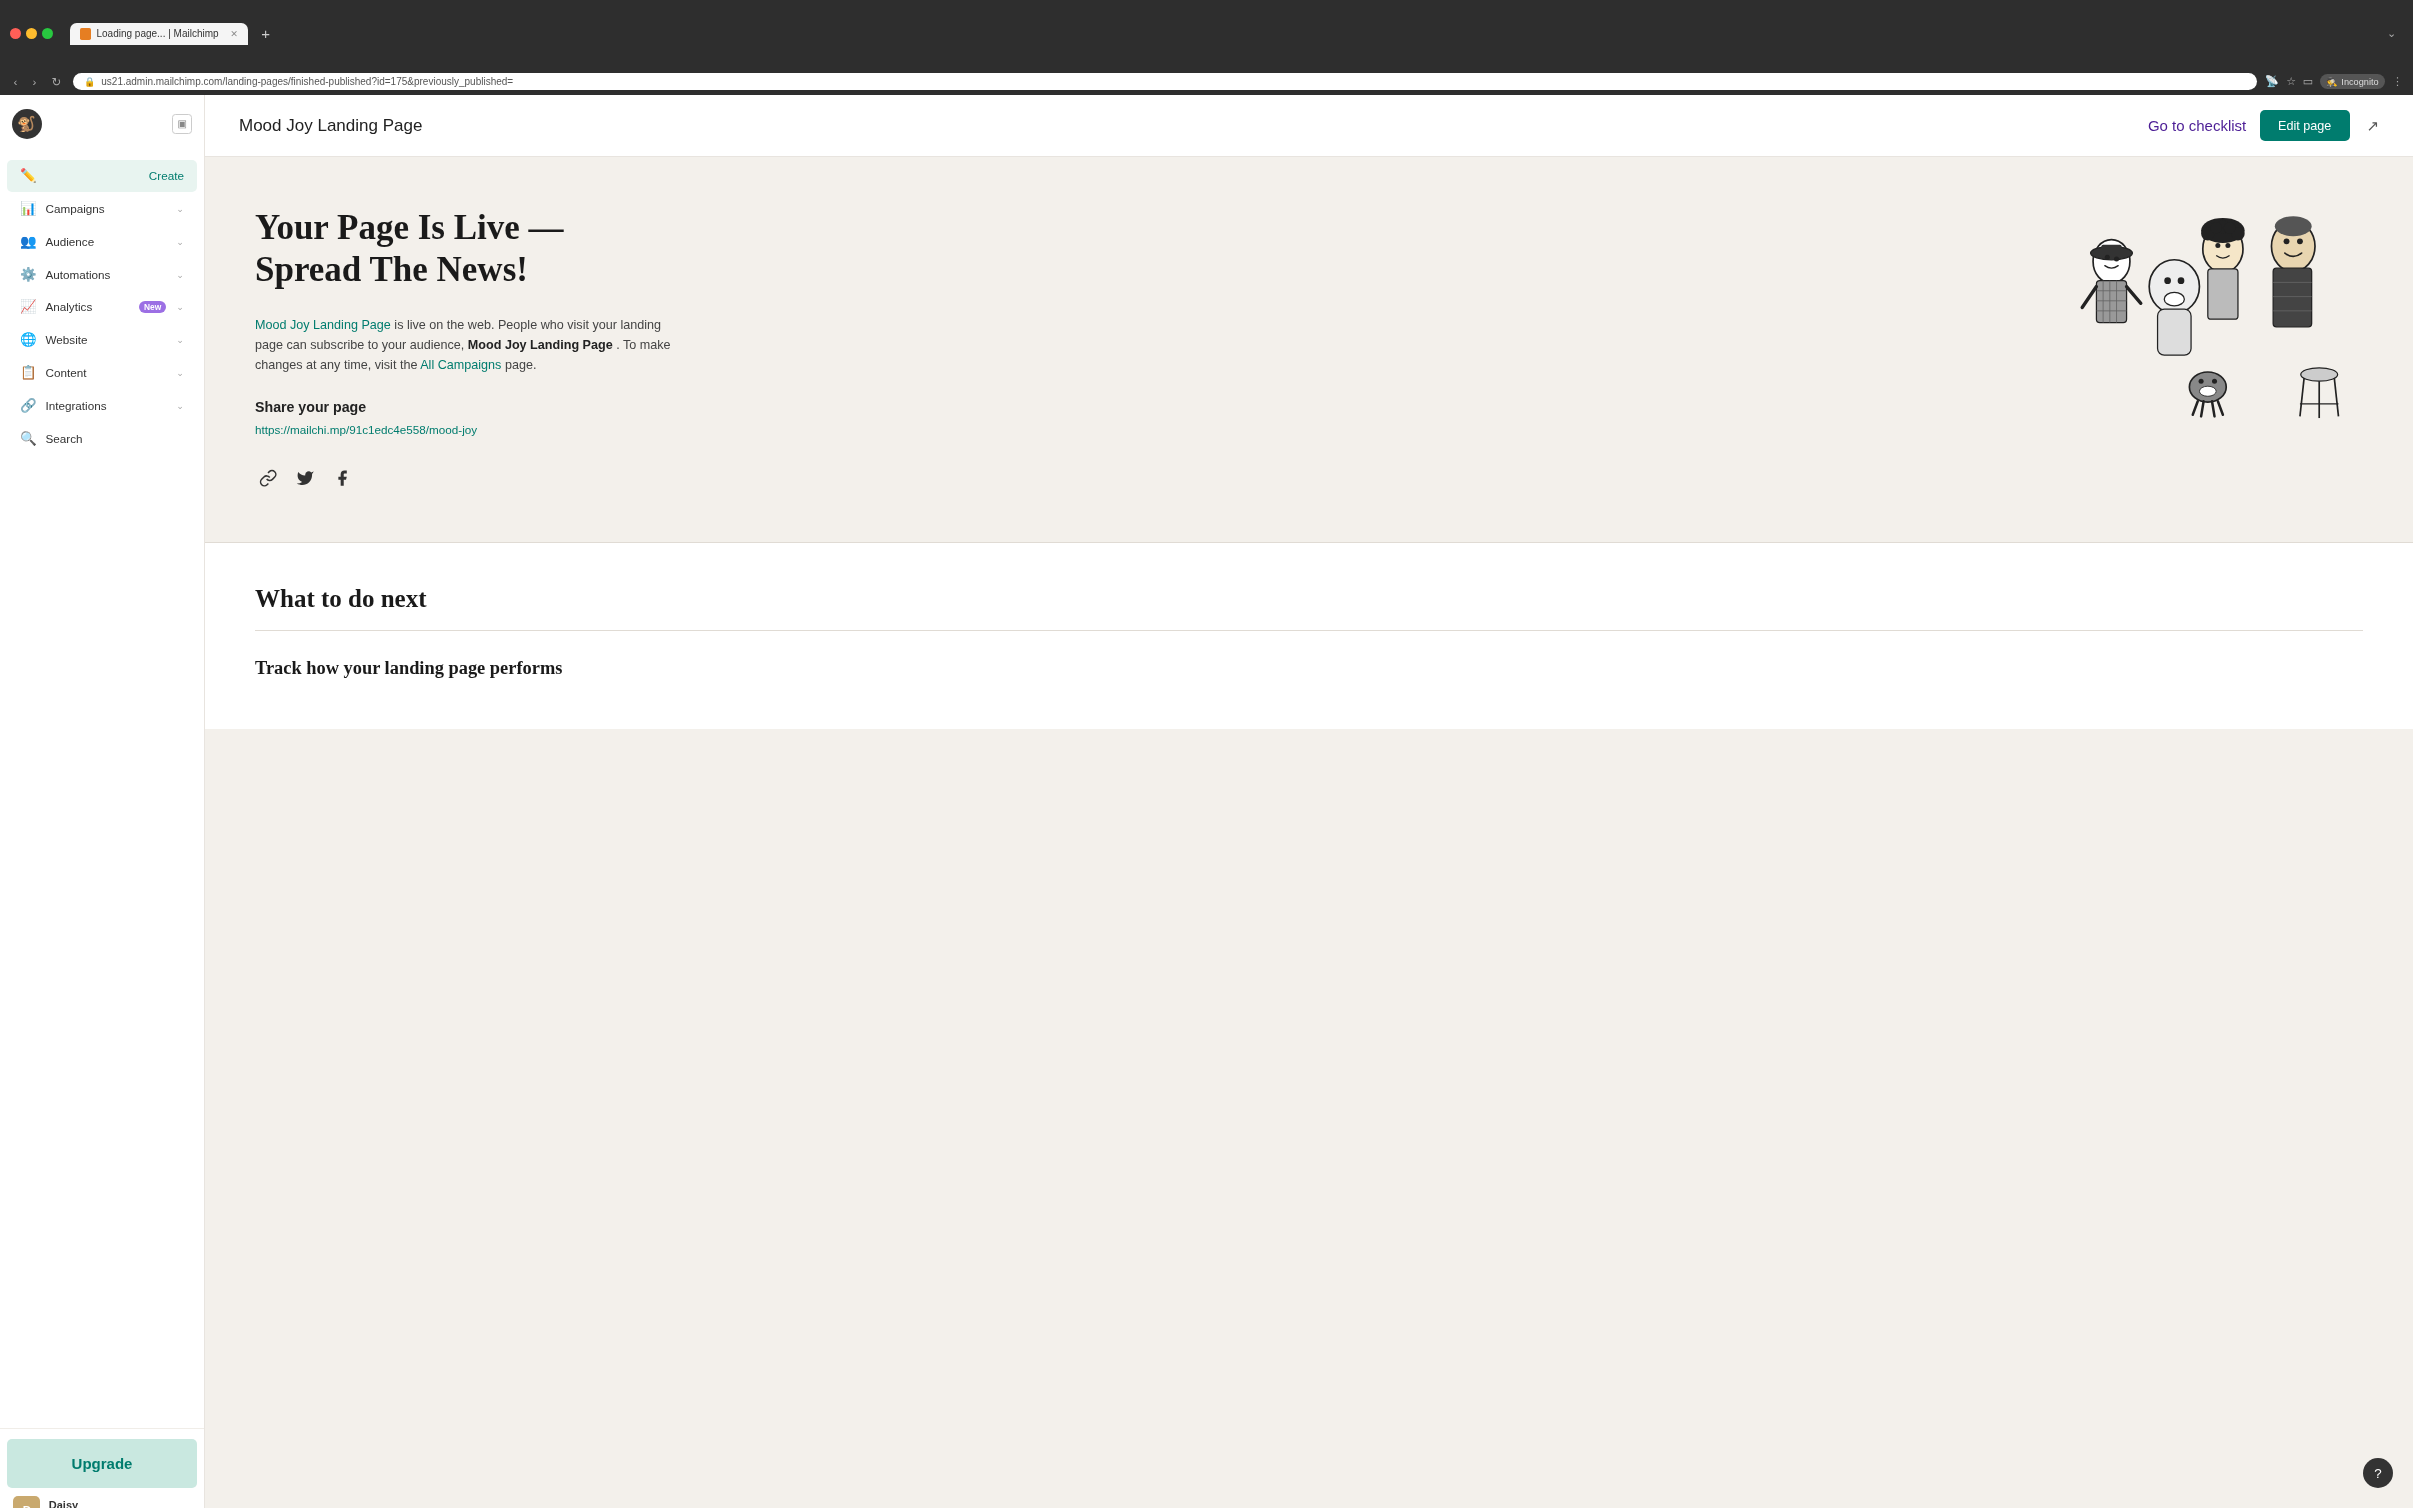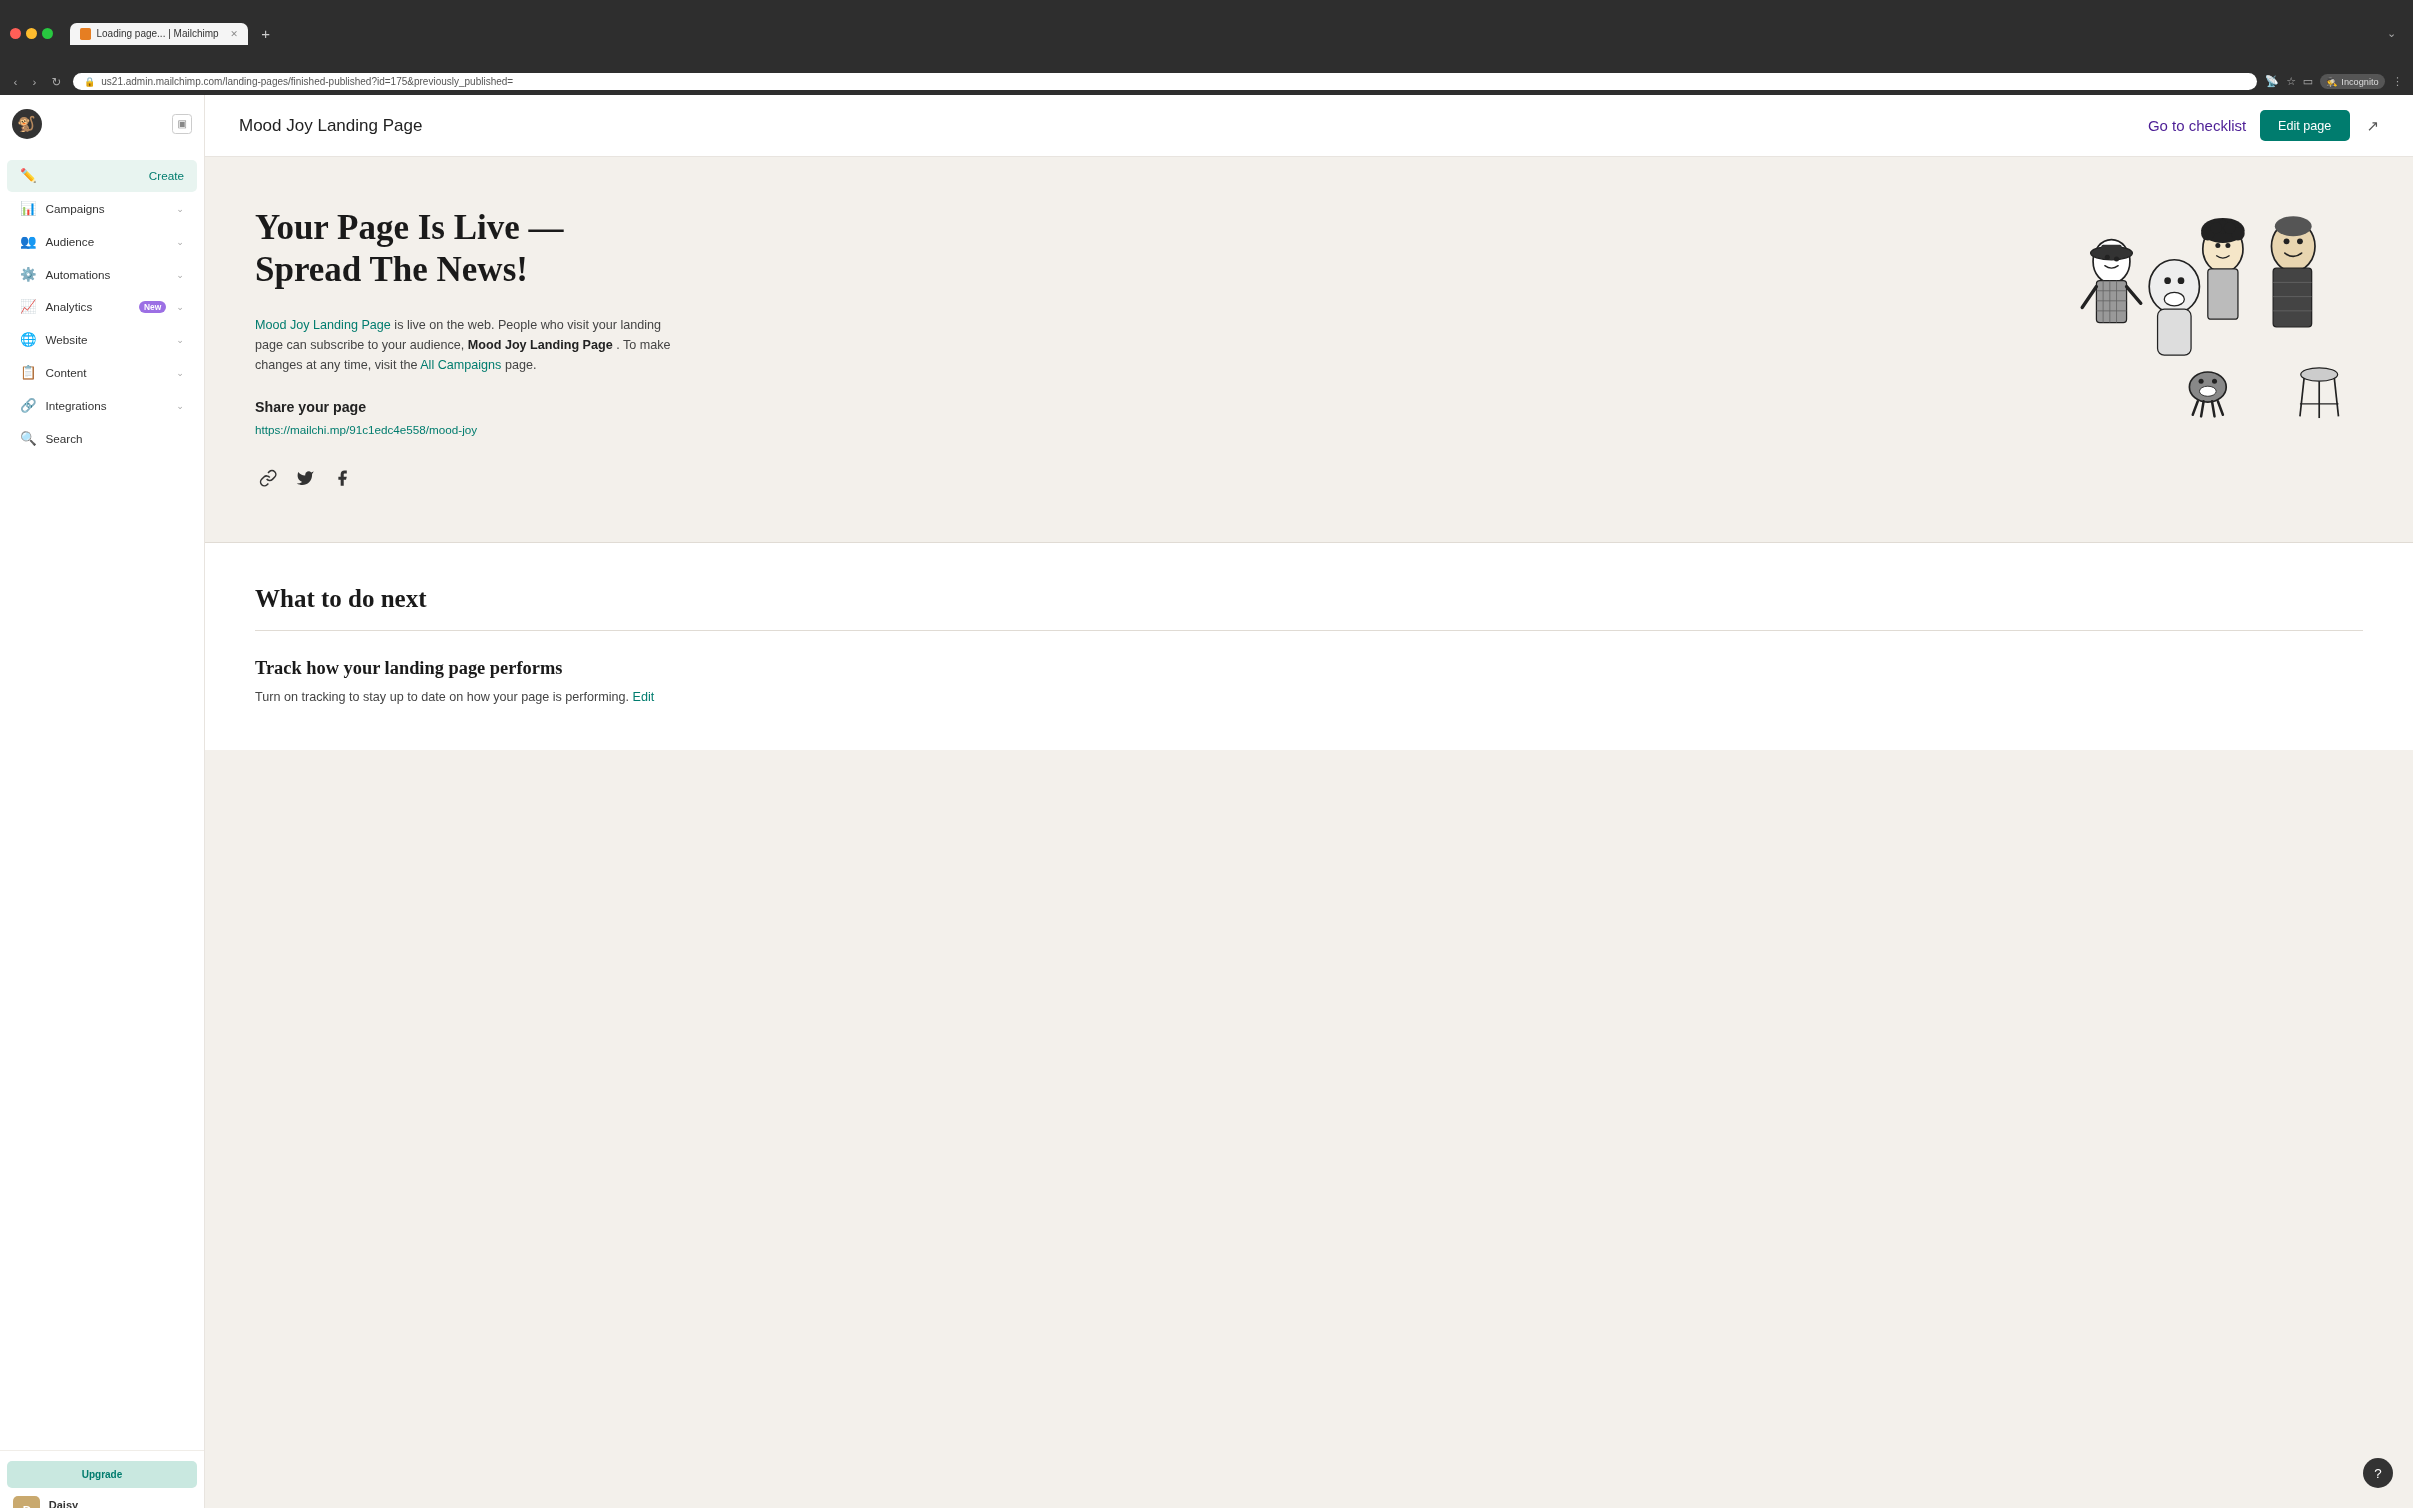--- a/index.html
+++ b/index.html
@@ -119,23 +119,23 @@
     .nav-item.active .nav-label { color: #007c6e; font-weight: 500; text-align: right; }
     .nav-chevron { color: #aaa; font-size: 9.2px; }
     .new-badge {
       background: #9c6fe4; color: #fff;
       font-size: 8.4px; padding: 0.8px 5px; border-radius: 8.4px;
       font-weight: 600; margin-right: 10px;
     }
 
     .sidebar-bottom { padding: 10px 6.7px; border-top: 0.8px solid #f0ede8; }
     .upgrade-btn {
-      width: 100%; padding: 8px;
+      width: 100%; padding: 16px;
       background: #c9e8e0;
-      color: #007c6e; font-weight: 600; font-size: 10px;
+      color: #007c6e; font-weight: 600; font-size: 15px;
       border: none; border-radius: 5px; cursor: pointer;
       text-align: center;
     }
     .user-info {
       display: flex; align-items: center; gap: 8.4px;
       padding: 8.4px 6.7px 3.4px 6.7px;
     }
     .user-avatar {
       width: 27px; height: 27px; border-radius: 5px;
       background: #c9a96e; color: #fff;
@@ -479,22 +479,18 @@
             <line x1="5" y1="55" x2="51" y2="55" stroke="#222" stroke-width="1.5"></line>
           </g>
         </svg>
       </div>
     </div>
 
     <div class="next-section">
       <h2 class="next-title">What to do next</h2>
       <hr class="next-divider">
       <h3 class="track-title">Track how your landing page performs</h3>
-      <p class="track-desc">
-        <span>Turn on tracking to stay up to date on how your page is performing.</span>
-        <a href="#">Edit</a>
-      </p>
     </div>
   </main>
 </div>
 
 <button class="help-btn">?</button>
 
 
 </body></html>

